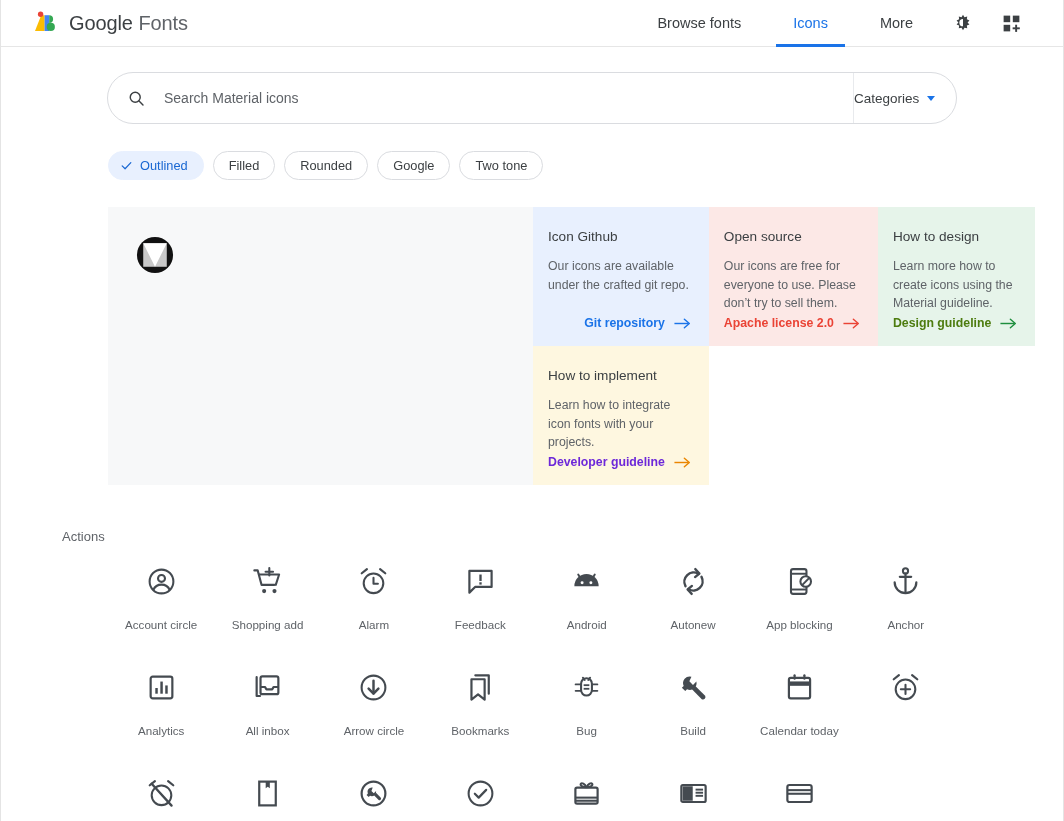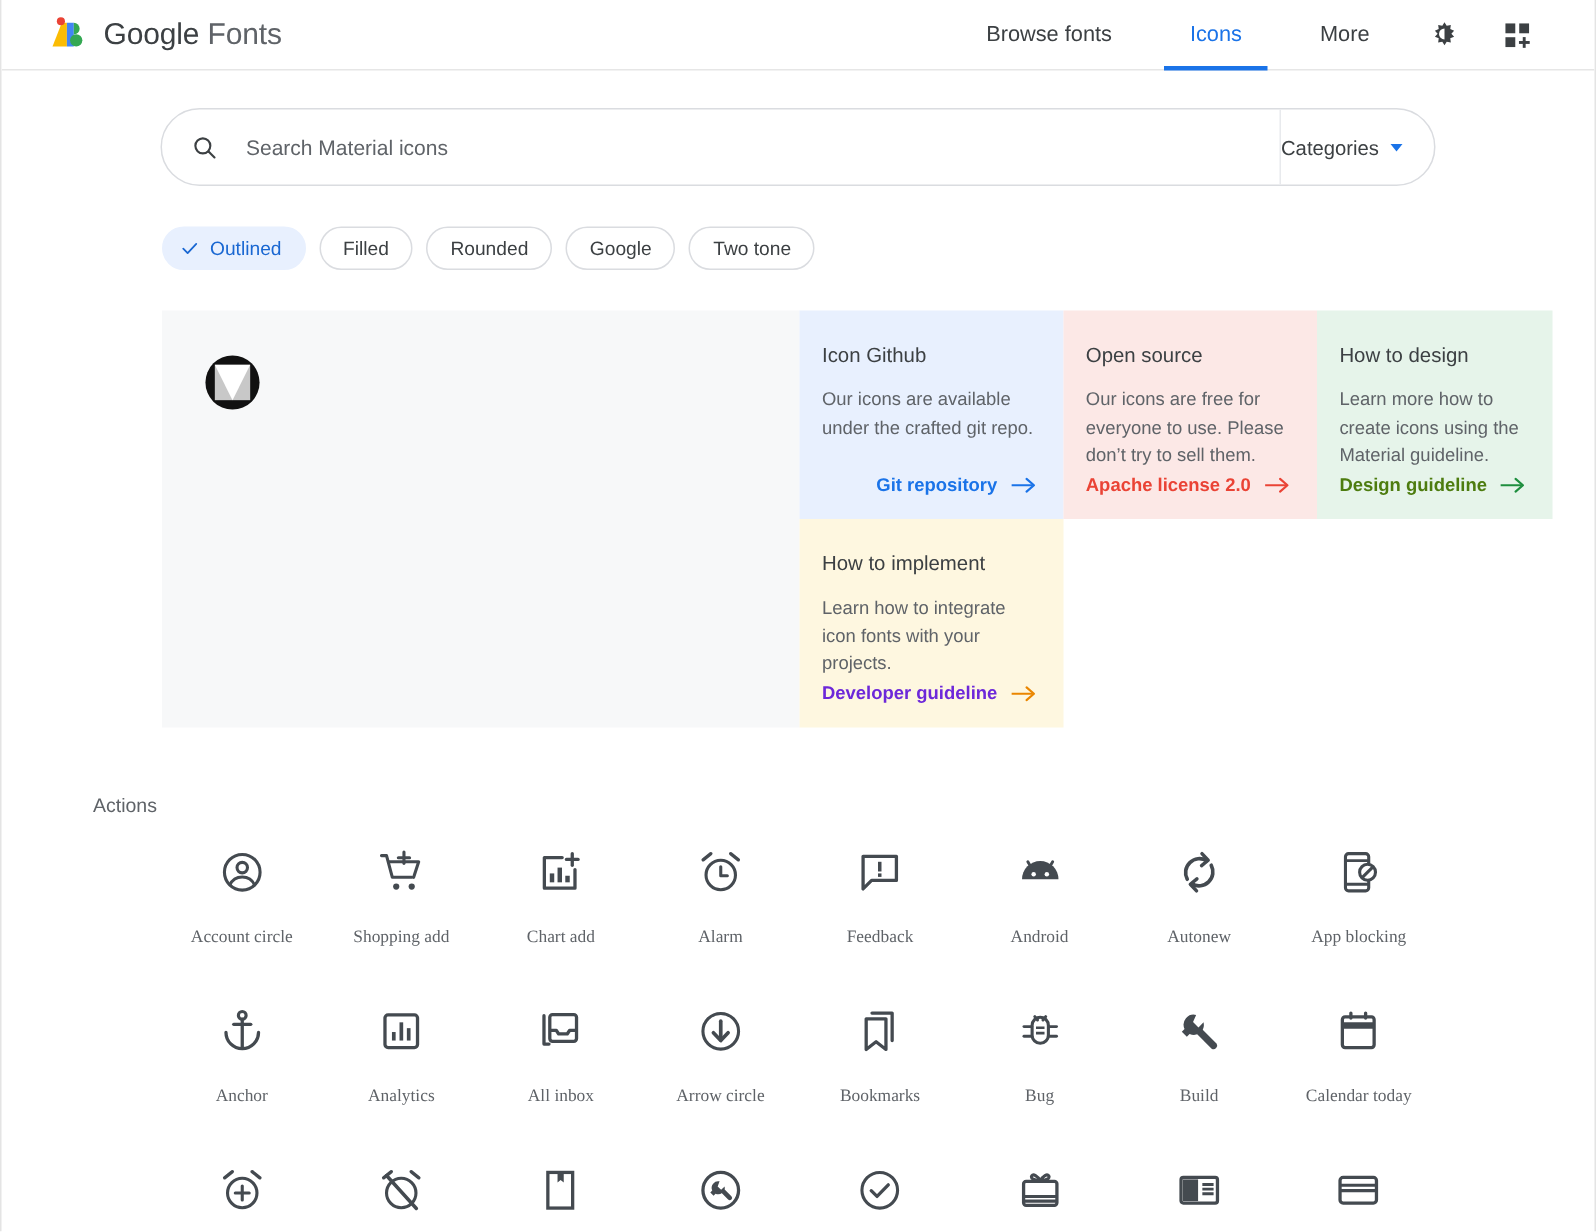--- a/index.html
+++ b/index.html
@@ -185,21 +185,20 @@
   }
   .icon-cell {
     display: flex; flex-direction: column;
     align-items: center; gap: 21px;
     cursor: pointer;
   }
   .icon-glyph { display: block; color: #444a50; }
   .icon-label {
     font-size: 11.6px; color: #5f6368; text-align: center;
     white-space: nowrap;
-    font-family: Liberation Serif, serif;
   }
 </style>
 </head>
 <body>
 
 <div class="page">
 
   <div class="header">
     <div class="brand">
       <svg class="brand-logo" viewBox="0 0 26 26">
@@ -358,31 +357,20 @@
         <path d="M1.8 3.4 h2.6 l3 11.2 h10" fill="none" stroke="currentColor" stroke-width="1.6" stroke-linecap="round" stroke-linejoin="round"></path>
         <path d="M5.4 6.6 h15.6 l-2.6 8" fill="none" stroke="currentColor" stroke-width="1.6" stroke-linecap="round" stroke-linejoin="round"></path>
         <line x1="13.4" y1="1.6" x2="13.4" y2="7.4" stroke="currentColor" stroke-width="1.6" stroke-linecap="round"></line>
         <line x1="10.5" y1="4.5" x2="16.3" y2="4.5" stroke="currentColor" stroke-width="1.6" stroke-linecap="round"></line>
         <circle cx="9.4" cy="19.4" r="1.6" fill="currentColor"></circle>
         <circle cx="17.4" cy="19.4" r="1.6" fill="currentColor"></circle>
       </svg>
       <div class="icon-label">Shopping add</div>
     </div>
 
-    <div class="icon-cell">
-      <svg class="icon-glyph" width="31" height="31" viewBox="0 0 24 24">
-        <path d="M19.6 10.6 v9.6 H3.8 V4.4 h9.2" fill="none" stroke="currentColor" stroke-width="1.7" stroke-linecap="round" stroke-linejoin="round"></path>
-        <rect x="6.6" y="12.6" width="2.3" height="4.6" fill="currentColor"></rect>
-        <rect x="10.6" y="9.6" width="2.3" height="7.6" fill="currentColor"></rect>
-        <rect x="14.6" y="13.8" width="2.3" height="3.4" fill="currentColor"></rect>
-        <line x1="18.2" y1="2.4" x2="18.2" y2="8.4" stroke="currentColor" stroke-width="1.7" stroke-linecap="round"></line>
-        <line x1="15.2" y1="5.4" x2="21.2" y2="5.4" stroke="currentColor" stroke-width="1.7" stroke-linecap="round"></line>
-      </svg>
-      <div class="icon-label">Chart add</div>
-    </div>
 
     <div class="icon-cell">
       <svg class="icon-glyph" width="31" height="31" viewBox="0 0 24 24">
         <circle cx="12" cy="13.4" r="7.6" fill="none" stroke="currentColor" stroke-width="1.6"></circle>
         <path d="M12 9.2 v4.6 h3.4" fill="none" stroke="currentColor" stroke-width="1.6" stroke-linecap="round" stroke-linejoin="round"></path>
         <path d="M2.9 5.6 L6.9 2.4" fill="none" stroke="currentColor" stroke-width="1.7" stroke-linecap="round"></path>
         <path d="M21.1 5.6 L17.1 2.4" fill="none" stroke="currentColor" stroke-width="1.7" stroke-linecap="round"></path>
       </svg>
       <div class="icon-label">Alarm</div>
     </div>

